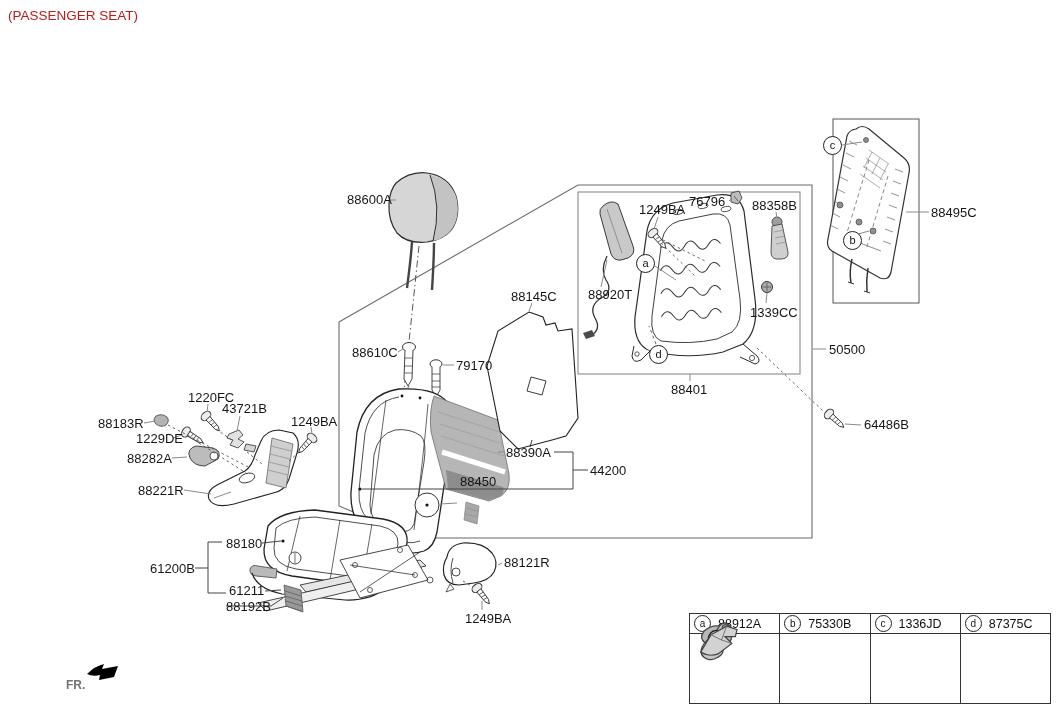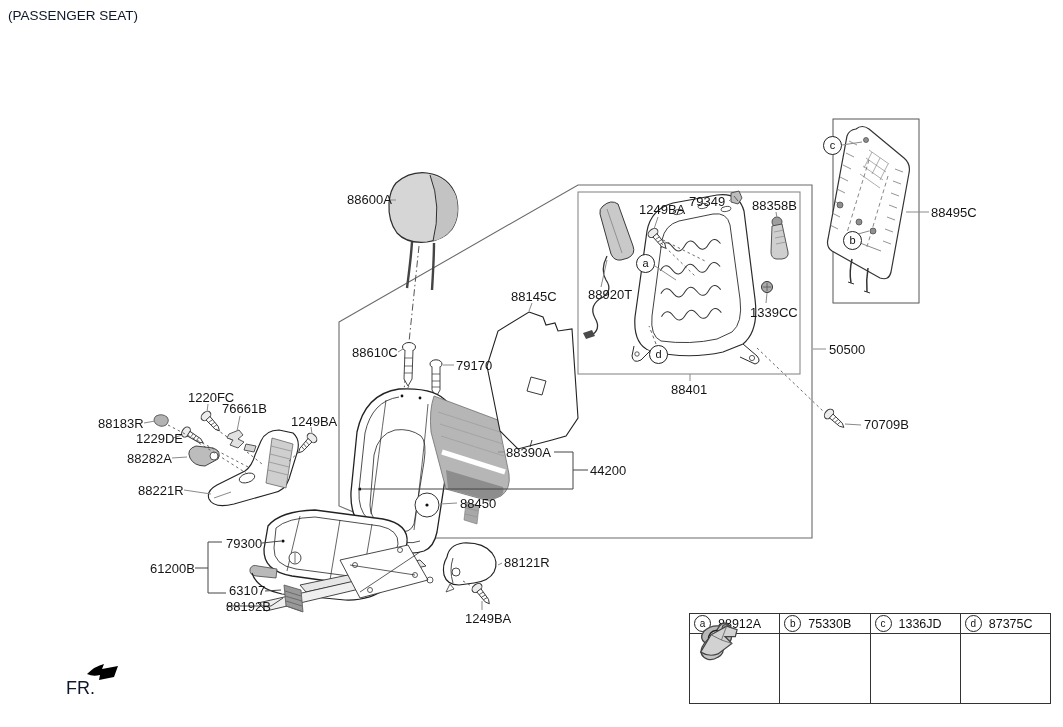--- a/index.html
+++ b/index.html
@@ -1,21 +1,21 @@
 <!DOCTYPE html>
 <html><head>
 <meta charset="utf-8">
 <style>
   html,body{margin:0;padding:0;background:#fff;}
   .stage{position:relative;width:1063px;height:727px;background:#fff;overflow:hidden;
          font-family:"Liberation Sans", sans-serif;}
   svg{position:absolute;left:0;top:0;}
   .lbl{position:absolute;font-size:13px;line-height:14px;color:#151515;white-space:nowrap;}
-  .title{position:absolute;left:8px;top:8px;font-size:13.5px;color:#0f172a;}
-  .fr{position:absolute;left:66px;top:678px;font-size:18px;font-weight:normal;color:#0f172a;}
+  .title{position:absolute;left:8px;top:8px;font-size:13.5px;color:#b91c1c;}
+  .fr{position:absolute;left:66px;top:678px;font-size:12px;font-weight:bold;color:#737373;}
   .co{position:absolute;width:17px;height:17px;border:1.4px solid #222;border-radius:50%;
       background:#fff;font-size:11px;line-height:17px;text-align:center;color:#111;}
   .legend{position:absolute;left:689px;top:613px;width:362px;height:91px;border:1px solid #333;
           display:flex;box-sizing:border-box;background:#fff;}
   .lcol{flex:1;display:flex;flex-direction:column;box-sizing:border-box;}
   .lcol + .lcol{border-left:1px solid #333;}
   .lhead{height:20px;border-bottom:1px solid #333;display:flex;align-items:center;gap:7px;
          padding-left:4px;box-sizing:border-box;}
   .cos{width:15px;height:15px;border:1.2px solid #222;border-radius:50%;background:#fff;
        font-size:10px;line-height:15px;text-align:center;color:#111;flex:0 0 auto;}
@@ -261,41 +261,41 @@
 </svg>
 
 <div class="title">(PASSENGER SEAT)</div>
 <div class="fr">FR.</div>
 
 <span class="lbl" style="left:347px;top:193px">88600A</span>
 <span class="lbl" style="left:352px;top:346px">88610C</span>
 <span class="lbl" style="left:456px;top:359px">79170</span>
 <span class="lbl" style="left:511px;top:290px">88145C</span>
 <span class="lbl" style="left:639px;top:203px">1249BA</span>
-<span class="lbl" style="left:689px;top:195px">79349</span>
+<span class="lbl" style="left:689px;top:195px">76796</span>
 <span class="lbl" style="left:752px;top:199px">88358B</span>
 <span class="lbl" style="left:588px;top:288px">88920T</span>
 <span class="lbl" style="left:750px;top:306px">1339CC</span>
 <span class="lbl" style="left:671px;top:383px">88401</span>
 <span class="lbl" style="left:829px;top:343px">50500</span>
 <span class="lbl" style="left:931px;top:206px">88495C</span>
-<span class="lbl" style="left:864px;top:418px">70709B</span>
+<span class="lbl" style="left:864px;top:418px">64486B</span>
 <span class="lbl" style="left:188px;top:391px">1220FC</span>
-<span class="lbl" style="left:222px;top:402px">76661B</span>
+<span class="lbl" style="left:222px;top:402px">43721B</span>
 <span class="lbl" style="left:98px;top:417px">88183R</span>
 <span class="lbl" style="left:136px;top:432px">1229DE</span>
 <span class="lbl" style="left:127px;top:452px">88282A</span>
 <span class="lbl" style="left:138px;top:484px">88221R</span>
 <span class="lbl" style="left:291px;top:415px">1249BA</span>
 <span class="lbl" style="left:506px;top:446px">88390A</span>
 <span class="lbl" style="left:590px;top:464px">44200</span>
-<span class="lbl" style="left:460px;top:497px">88450</span>
-<span class="lbl" style="left:226px;top:537px">79300</span>
+<span class="lbl" style="left:460px;top:475px">88450</span>
+<span class="lbl" style="left:226px;top:537px">88180</span>
 <span class="lbl" style="left:150px;top:562px">61200B</span>
-<span class="lbl" style="left:229px;top:584px">63107</span>
+<span class="lbl" style="left:229px;top:584px">61211</span>
 <span class="lbl" style="left:226px;top:600px">88192B</span>
 <span class="lbl" style="left:504px;top:556px">88121R</span>
 <span class="lbl" style="left:465px;top:612px">1249BA</span>
 
 <div class="co" style="left:636px;top:254px">a</div>
 <div class="co" style="left:649px;top:345px">d</div>
 <div class="co" style="left:843px;top:231px">b</div>
 <div class="co" style="left:823px;top:136px">c</div>
 
 <div class="legend">

